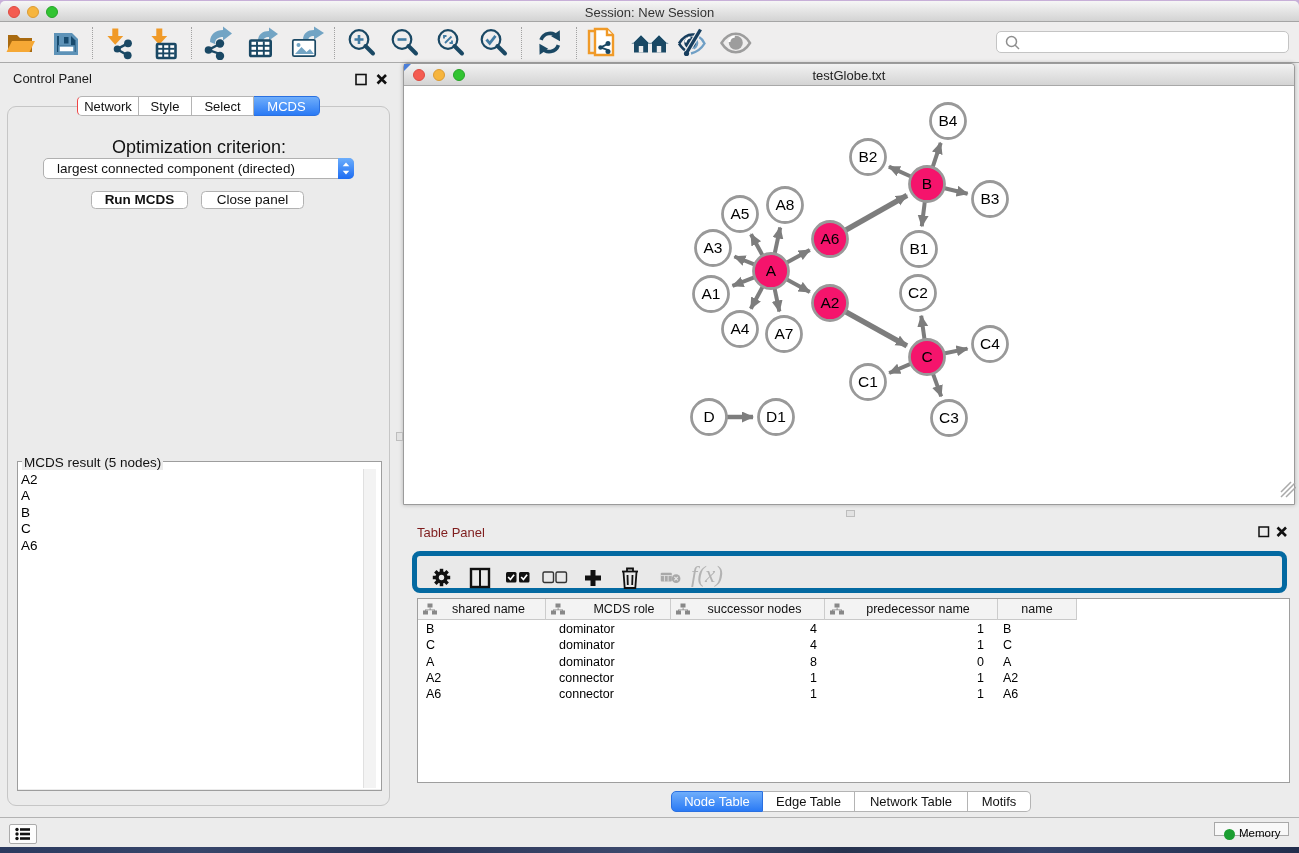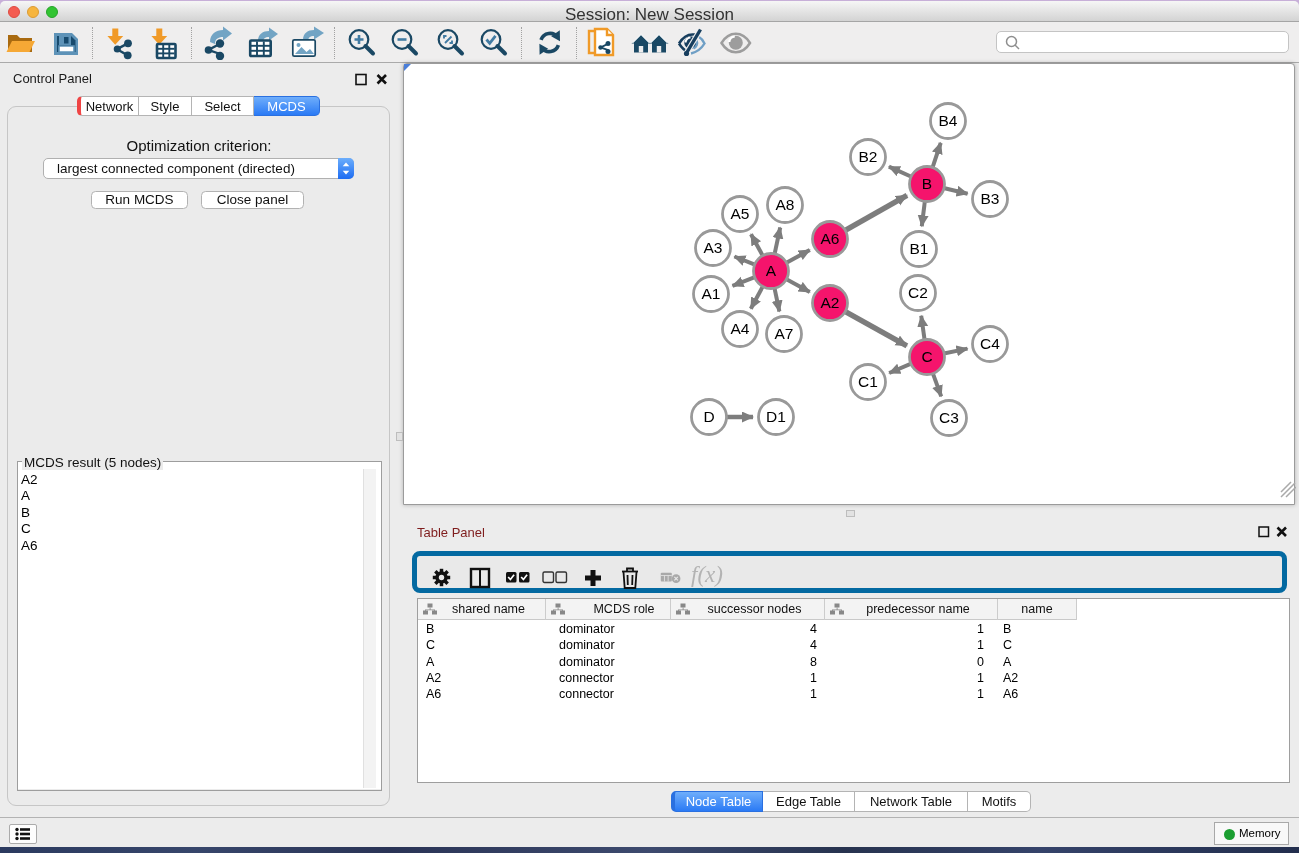--- a/index.html
+++ b/index.html
@@ -4,42 +4,42 @@
 *{margin:0;padding:0;box-sizing:border-box;}
 html,body{width:1299px;height:853px;overflow:hidden;}
 body{font-family:"Liberation Sans",sans-serif;background:#c7afd8;position:relative;}
 .abs{position:absolute;}
 
 #titlebar{left:0;top:1px;width:1299px;height:21px;background:linear-gradient(#f6f6f6,#d3d3d3);border-bottom:1px solid #a5a5a5;border-radius:5px 5px 0 0;}
 .tl{position:absolute;border-radius:50%;width:12px;height:12px;top:5px;}
 #titlebar .t1{left:8px;background:#f45c51;border:1px solid #dd4b42;}
 #titlebar .t2{left:27px;background:#f6b53e;border:1px solid #dc9b33;}
 #titlebar .t3{left:46px;background:#32c432;border:1px solid #27a42a;}
-#maintitle{width:100%;text-align:center;top:4px;font-size:17px;color:#333;}
+#maintitle{width:100%;text-align:center;top:4px;font-size:13px;color:#333;}
 
 #toolbar{left:0;top:22px;width:1299px;height:41px;background:#efeeee;border-bottom:1px solid #aaa;}
 .sep{position:absolute;top:5px;height:32px;width:0;border-left:1.7px dotted #a2a2a2;}
 .ticon{position:absolute;top:4px;}
 #searchbox{left:996px;top:9px;width:293px;height:22px;background:#fff;border:1px solid #c4c4c4;border-radius:5px;}
 
 #mainbg{left:0;top:63px;width:1299px;height:754px;background:#ececec;}
 
 #cptitle{left:13px;top:71px;font-size:13px;color:#1a1a1a;}
 #cpbox{left:7px;top:106px;width:383px;height:700px;border:1px solid #c6c6c6;border-radius:9px;background:#ebebeb;}
 .tabg{position:absolute;display:flex;font-size:13px;}
 .tab{border:1px solid #b4b4b4;border-left:none;background:#fff;color:#111;display:flex;align-items:center;justify-content:center;}
-.tab.first{border-left:4px solid #ef4444;border-radius:5px 0 0 5px;}
+.tab.first{border-left:1px solid #ef4444;border-radius:5px 0 0 5px;}
 .tab.last{border-radius:0 5px 5px 0;}
 .tab.sel{background:linear-gradient(#6faefb,#2a7af5);color:#fff;border-color:#2a70e0;}
 #cptabs{left:77px;top:96px;height:20px;}
-#optlabel{left:0;top:137px;width:398px;text-align:center;font-size:15px;color:#111;}
+#optlabel{left:0;top:137px;width:398px;text-align:center;font-size:18px;color:#111;}
 #dropdown{left:43px;top:158px;width:311px;height:21px;background:#fff;border:1px solid #b0b0b0;border-radius:5px;font-size:13.5px;color:#111;line-height:19px;padding-left:13px;}
 #dropbtn{left:338px;top:158px;width:16px;height:21px;border-radius:0 5px 5px 0;background:linear-gradient(#6caefc,#1d6cf2);}
 .btn{position:absolute;height:18px;background:#fff;border:1px solid #b2b2b2;border-radius:4.5px;font-size:13.5px;color:#111;text-align:center;line-height:16px;}
-#runbtn{left:91px;top:191px;width:97px;}
+#runbtn{left:91px;top:191px;width:97px;font-weight:bold;}
 #closebtn{left:201px;top:191px;width:103px;}
 
 #fieldset{left:17px;top:461px;width:365px;height:330px;border:1px solid #9d9d9d;}
 #fieldlabel{left:22px;top:455px;background:#ebebeb;padding:0 2px;font-size:13.5px;color:#111;}
 #listbox{left:18px;top:462px;width:363px;height:327px;background:#fff;font-size:13.5px;color:#000;padding:10px 0 0 3px;line-height:16.4px;}
 #listscroll{left:363px;top:469px;width:13px;height:319px;background:#f3f3f3;border-left:1px solid #e0e0e0;}
 
 #netwin{left:403px;top:63px;width:892px;height:442px;background:#fff;border:1px solid #9b9b9b;border-radius:4px 4px 0 0;box-shadow:0 0 4px rgba(0,0,0,0.25);}
 #nettitle{left:0;top:0;width:100%;height:22px;background:linear-gradient(#f2f2f2,#d4d4d4);border-bottom:1px solid #a8a8a8;border-radius:4px 4px 0 0;}
 #nettitle .t1{left:9px;background:#f45c51;border:1px solid #dd4b42;}
@@ -53,21 +53,21 @@
 #thead{position:absolute;left:0;top:0;width:659px;height:21px;background:#f3f3f3;border-bottom:1px solid #c9c9c9;border-right:1px solid #c9c9c9;font-size:12.5px;color:#111;}
 .th{position:absolute;top:0;height:21px;border-right:1px solid #ccc;text-align:center;line-height:21px;}
 .trow{position:absolute;left:0;width:871px;font-size:12.5px;color:#000;height:16.3px;line-height:16.3px;}
 .cell{position:absolute;}
 .hicon{position:absolute;left:5px;top:4px;width:14px;height:12px;}
 
 #tptabs{left:671px;top:791px;height:21px;}
 
 #statusbar{left:0;top:817px;width:1299px;height:30px;background:#ececec;border-top:1px solid #b3b3b3;}
 #listbtn{left:9px;top:824px;width:28px;height:20px;background:#fdfdfd;border:1px solid #ababab;border-radius:2px;}
-#membtn{left:1214px;top:822px;width:75px;height:23px;background:#f8f8f8;border:1px solid #a8a8a8;font-size:11.5px;color:#000;line-height:21px;}
+#membtn{left:1214px;top:822px;width:75px;height:14px;background:#f8f8f8;border:1px solid #a8a8a8;font-size:11.5px;color:#000;line-height:21px;}
 #memdot{position:absolute;left:9px;top:5.5px;width:11px;height:11px;border-radius:50%;background:#1b9e31;}
 #desktop{left:0;top:847px;width:1299px;height:6px;background:linear-gradient(90deg,#2b3a5f,#37466b 15%,#2a3456 30%,#3d4a6e 50%,#27334f 65%,#35436a 80%,#222e4d);}
 svg{display:block;}
 svg text{font-family:"Liberation Sans",sans-serif;}
 </style></head>
 <body>
 <div class="abs" id="titlebar">
   <div class="tl t1"></div>
     <div class="tl t2"></div>
     <div class="tl t3"></div>
@@ -245,20 +245,26 @@
     </svg>
 </div>
 <div class="btn" id="runbtn">Run MCDS</div>
 <div class="btn" id="closebtn">Close panel</div>
 <div class="abs" id="fieldset"></div>
 <div class="abs" id="listbox">A2<br>A<br>B<br>C<br>A6</div>
 <div class="abs" id="listscroll"></div>
 <div class="abs" id="fieldlabel">MCDS result (5 nodes)</div>
 
 <div class="abs" id="netwin">
+  <div class="abs" id="nettitle">
+    <div class="tl t1"></div>
+      <div class="tl t2"></div>
+      <div class="tl t3"></div>
+    <div class="abs" id="netname">testGlobe.txt</div>
+  </div>
   <svg class="abs" style="left:0;top:22px" width="892" height="420" viewBox="0 0 892 420">
     <defs>
         <marker id="ah" markerUnits="userSpaceOnUse" markerWidth="13" markerHeight="12" refX="11" refY="5.5" orient="auto">
           <path d="M0,0 L12,5.5 L0,11 Z" fill="#7d7d7d"></path>
         </marker>
       </defs>
     <g stroke="#7d7d7d">
       <line x1="352.1" y1="190.7" x2="328.5" y2="199.8" stroke-width="4" marker-end="url(#ah)"></line>
       <line x1="352.1" y1="179.1" x2="330.4" y2="170.5" stroke-width="4" marker-end="url(#ah)"></line>
       <line x1="359.4" y1="170.9" x2="347.0" y2="148.2" stroke-width="4" marker-end="url(#ah)"></line>

